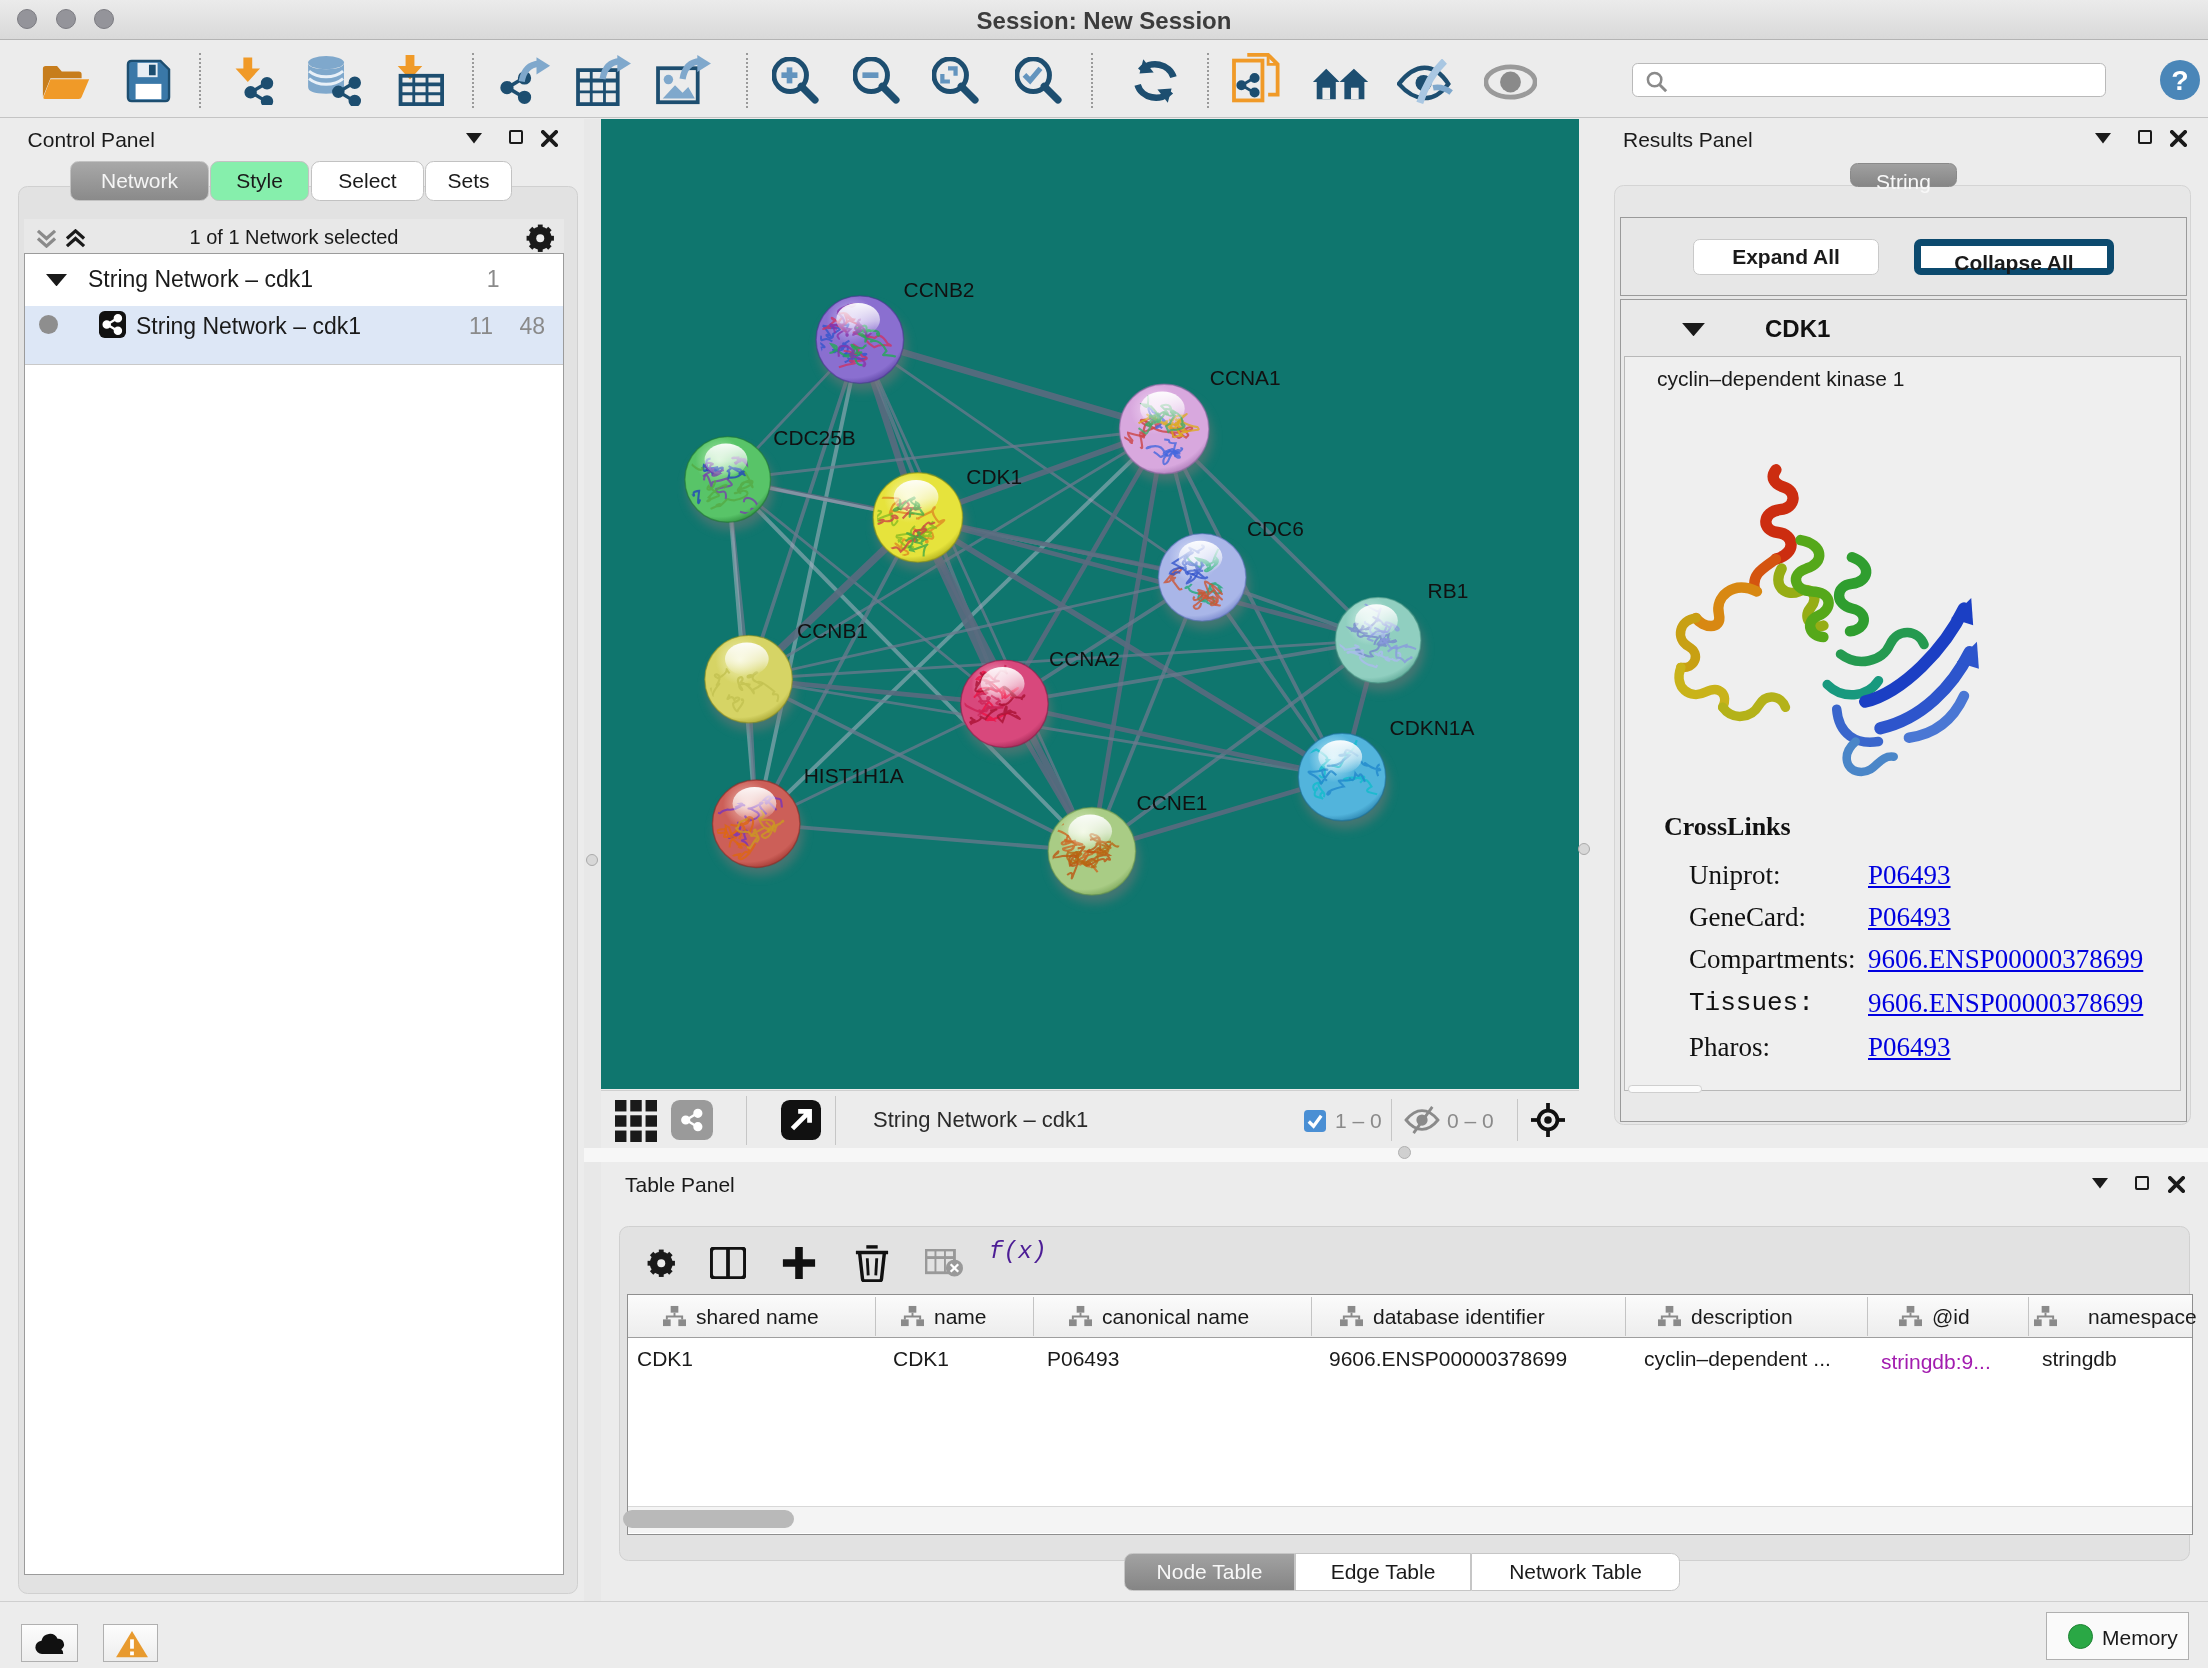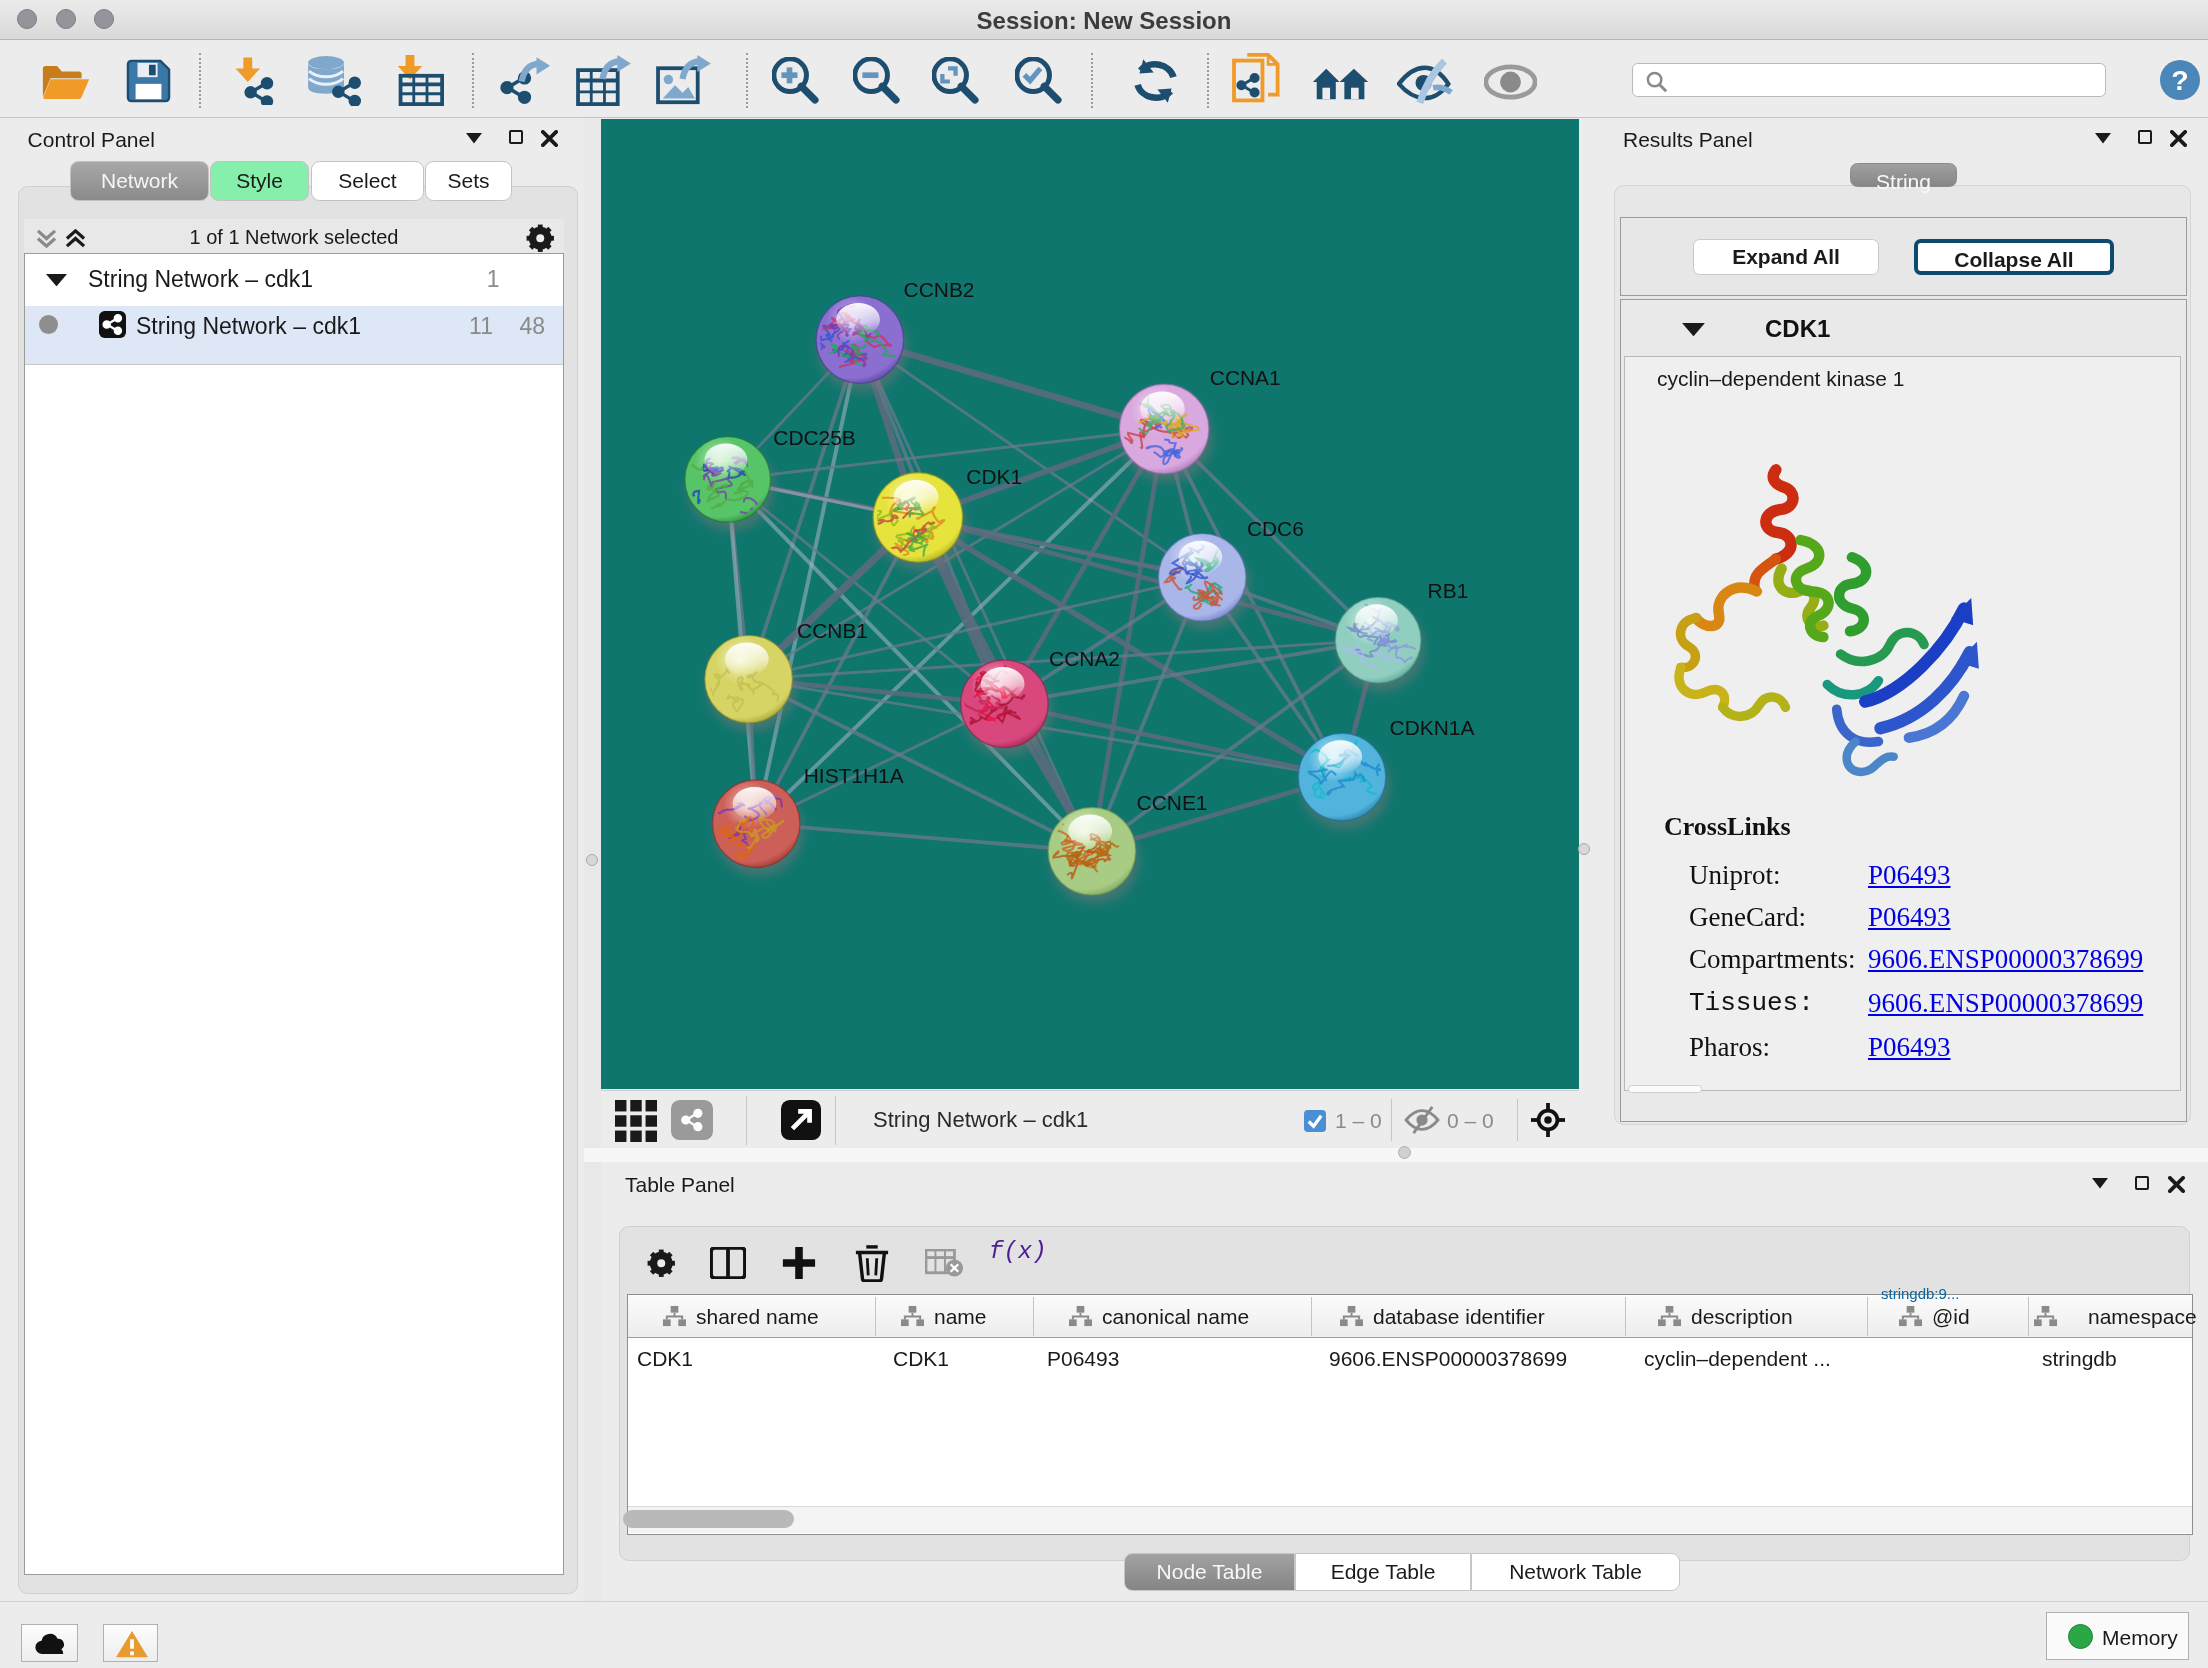--- a/index.html
+++ b/index.html
@@ -638,21 +638,21 @@
     </svg>
     <div style="position:absolute;left:2138px;top:130px;width:14.3px;height:14.3px;border:2.4px solid #1a1a1a;border-radius:1.9px"></div>
     <svg style="position:absolute;left:2170px;top:130px" width="17" height="17" viewBox="0 0 18 18" xmlns="http://www.w3.org/2000/svg">
       <path d="M2 2 L16 16 M16 2 L2 16" stroke="#1a1a1a" stroke-width="4" stroke-linecap="round"></path>
     </svg>
   </div>
 <div class="abs" style="left:1850px;top:163px;width:107px;height:24px;background:linear-gradient(#a0a0a0,#868686);border:1px solid #8a8a8a;border-radius:7.6px;color:#f8f8f8;font-size:21px;text-align:center;line-height:36px;z-index:3">String</div>
 <div class="abs" style="left:1614px;top:185px;width:577px;height:940px;background:#e7e7e7;border:1px solid #d4d4d4;border-radius:9.5px;z-index:1"></div>
 <div class="abs" style="left:1620px;top:217px;width:567px;height:79px;border:1.9px solid #9a9a9a;z-index:2"></div>
 <div class="abs" style="left:1693px;top:239px;width:186px;height:36px;background:#ffffff;border:1px solid #c9c9c9;border-radius:6.7px;font-size:21px;font-weight:600;text-align:center;line-height:34px;color:#1a1a1a;z-index:3">Expand All</div>
-<div class="abs" style="left:1914px;top:239px;width:200px;height:36px;background:#ffffff;border:4px solid #0c4a6e;border-radius:6.7px;font-size:21px;font-weight:600;text-align:center;line-height:34px;color:#1a1a1a;z-index:3">Collapse All</div>
+<div class="abs" style="left:1914px;top:239px;width:200px;height:36px;background:#ffffff;border:7px solid #0c4a6e;border-radius:6.7px;font-size:21px;font-weight:600;text-align:center;line-height:34px;color:#1a1a1a;z-index:3">Collapse All</div>
 <div class="abs" style="left:1620px;top:299px;width:567px;height:823px;border:1.9px solid #9a9a9a;background:#e9e9e9;z-index:2"></div>
 <div class="abs" style="z-index:3">
     <svg style="position:absolute;left:1682px;top:323px" width="23" height="13.3" viewBox="0 0 24 14" xmlns="http://www.w3.org/2000/svg">
       <path d="M0 0 L24 0 L12.0 14 Z" fill="#1a1a1a"></path>
     </svg>
   </div>
 <div class="abs" style="left:1765px;top:315px;font-size:24px;font-weight:bold;color:#111;z-index:3">CDK1</div>
 <div class="abs" style="left:1624px;top:356px;width:557px;height:735px;background:#efefef;border:1px solid #b8b8b8;z-index:2"></div>
 <div class="abs" style="left:1657px;top:367px;font-size:21px;color:#1a1a1a;z-index:3">cyclin–dependent kinase 1</div>
 <div class="abs" style="z-index:3">
@@ -821,21 +821,21 @@
       </g>
       <path d="M13 8 L13 12 M5 15 L5 12 L21 12 L21 15" stroke="#8a8a8a" stroke-width="2" fill="none"></path>
     </svg>
   </div>
 <div class="abs" style="left:2088px;top:1305px;font-size:21px;color:#1a1a1a;white-space:nowrap">namespace</div>
 <div class="abs" style="left:637px;top:1347px;font-size:21px;color:#1a1a1a;white-space:nowrap">CDK1</div>
 <div class="abs" style="left:893px;top:1347px;font-size:21px;color:#1a1a1a;white-space:nowrap">CDK1</div>
 <div class="abs" style="left:1047px;top:1347px;font-size:21px;color:#1a1a1a;white-space:nowrap">P06493</div>
 <div class="abs" style="left:1329px;top:1347px;font-size:21px;color:#1a1a1a;white-space:nowrap">9606.ENSP00000378699</div>
 <div class="abs" style="left:1644px;top:1347px;font-size:21px;color:#1a1a1a;white-space:nowrap">cyclin–dependent ...</div>
-<div class="abs" style="left:1881px;top:1285px;font-size:15px;color:#0369a1;white-space:nowrap">stringdb:9...</div>
+<div class="abs" style="left:1881px;top:1350px;font-size:21px;color:#a21caf;white-space:nowrap">stringdb:9...</div>
 <div class="abs" style="left:2042px;top:1347px;font-size:21px;color:#1a1a1a;white-space:nowrap">stringdb</div>
 <div class="abs" style="left:628px;top:1506px;width:1564px;height:27px;background:#f4f4f4;border-top:1px solid #d8d8d8"></div>
 <div class="abs" style="left:623px;top:1510px;width:171px;height:18px;background:#b9b9b9;border-radius:9.5px"></div>
 <div class="abs" style="left:1124px;top:1553px;width:171px;height:38px;background:linear-gradient(#a2a2a2,#858585);color:#f8f8f8;border-radius:8.6px 0 0 8.6px;border:1px solid #c6c6c6;font-size:21px;text-align:center;line-height:36px">Node Table</div>
 <div class="abs" style="left:1295px;top:1553px;width:176px;height:38px;background:#ffffff;color:#1a1a1a;border-radius:0;border:1px solid #c6c6c6;font-size:21px;text-align:center;line-height:36px">Edge Table</div>
 <div class="abs" style="left:1471px;top:1553px;width:209px;height:38px;background:#ffffff;color:#1a1a1a;border-radius:0 8.6px 8.6px 0;border:1px solid #c6c6c6;font-size:21px;text-align:center;line-height:36px">Network Table</div>
 <div class="abs" style="left:0;top:1601px;width:2208px;height:68px;background:#ececec;border-top:1px solid #cfcfcf"></div>
 <div class="abs" style="left:21px;top:1624px;width:57px;height:38px;background:linear-gradient(#fdfdfd,#ededed);border:1px solid #b0b0b0">
     <svg style="position:absolute;left:11.4px;top:5.7px" width="34" height="25" viewBox="0 0 36 26" xmlns="http://www.w3.org/2000/svg">
       <path d="M10 24 a7 7 0 0 1 -1 -14 a9 9 0 0 1 17 -2 a6 6 0 0 1 4 11 a5 5 0 0 1 2 5 Z" fill="#111"></path>

